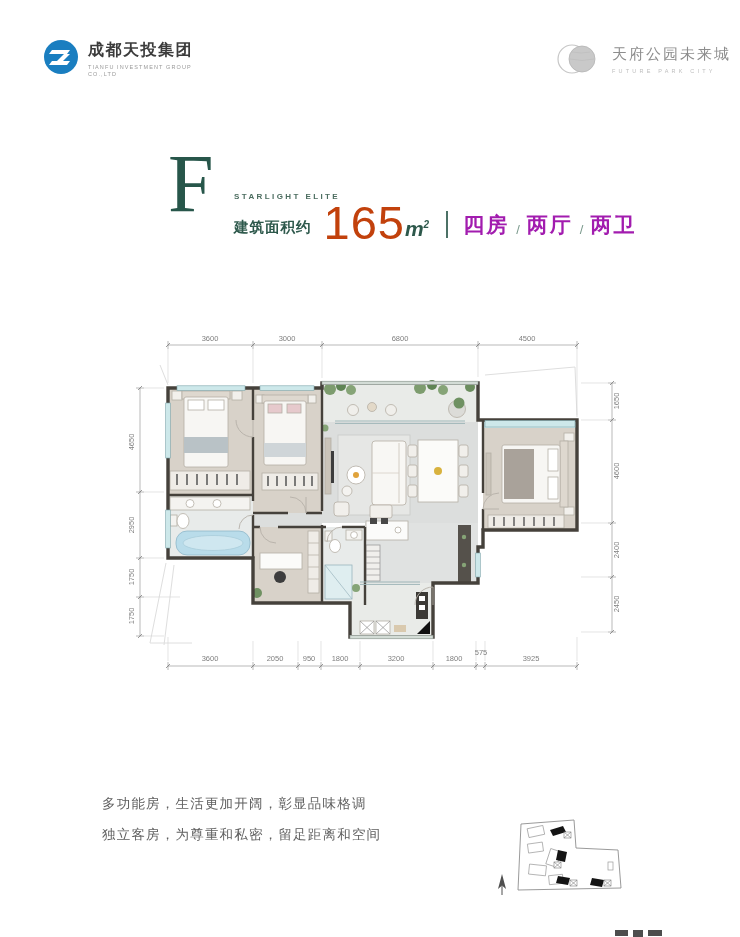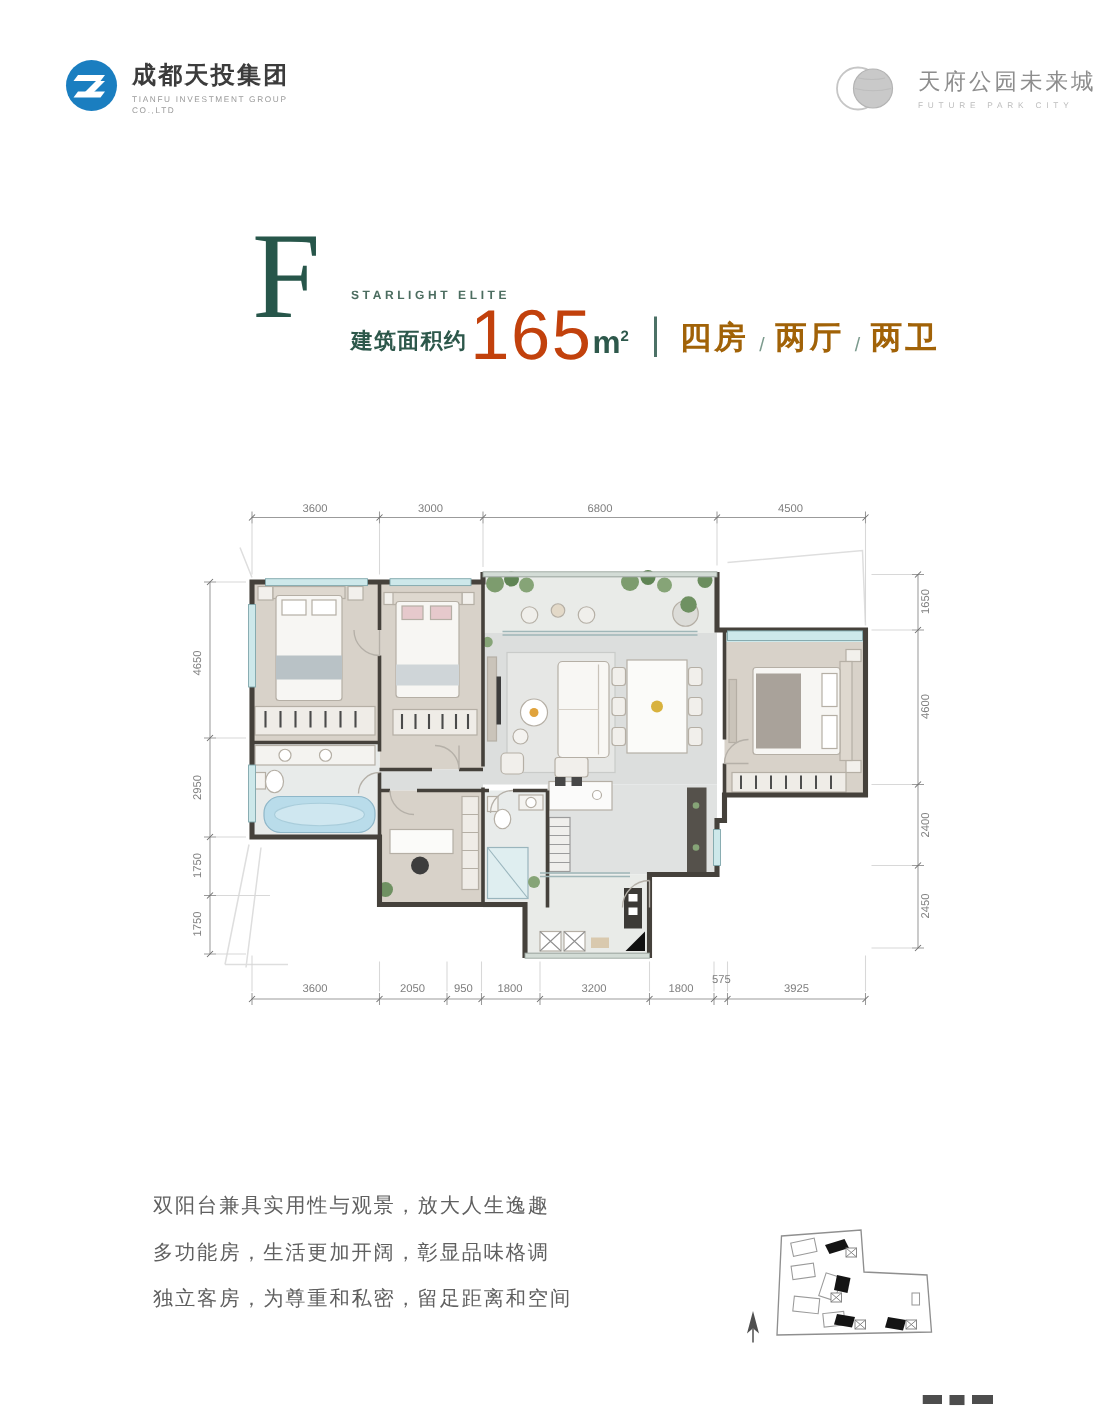--- a/index.html
+++ b/index.html
@@ -11,26 +11,26 @@
   .brand-left-name{font-size:16px;font-weight:bold;color:#3c3c3c;letter-spacing:1.5px;}
   .brand-left-sub{font-size:5.5px;color:#9a9a9a;letter-spacing:1.1px;margin-top:3px;}
   .brand-right-name{font-size:15px;color:#8d8d8d;letter-spacing:2px;}
   .brand-right-sub{font-size:5.5px;color:#bdbdbd;letter-spacing:3.2px;margin-top:4px;}
 
   
   .f-letter{font-family:"Liberation Serif","DejaVu Serif",serif;font-size:82px;line-height:64px;
             color:#27564a;font-weight:500;}
   .tagline{font-size:8px;letter-spacing:2.4px;color:#4c6d60;font-weight:bold;}
   .title-row{display:flex;align-items:flex-end;margin-top:4px;}
-  .area-label{font-size:14.5px;font-weight:bold;color:#2d584b;letter-spacing:1px;margin:0 2px 3px 0;}
+  .area-label{font-size:14.5px;font-weight:bold;color:#2d584b;letter-spacing:1px;margin:0 12px 3px 0;}
   .area-value{font-size:47px;line-height:35px;font-weight:500;color:#c2410c;letter-spacing:1px;}
-  .area-unit{font-size:21px;line-height:21px;font-weight:bold;color:#2d584b;margin-bottom:1px;}
+  .area-unit{font-size:21px;line-height:21px;font-weight:bold;color:#2d584b;margin-bottom:1px;font-style:italic;}
   .area-unit sup{font-size:10px;}
   .title-divider{width:2px;height:27px;background:#2d584b;opacity:.85;margin:0 15px 2px 17px;}
-  .room-token{font-size:21px;font-weight:bold;color:#a16207;letter-spacing:2px;margin-bottom:1px;}
+  .room-token{font-size:21px;font-weight:bold;color:#a21caf;letter-spacing:2px;margin-bottom:1px;}
   .room-slash{font-size:13px;color:#7b9a8d;margin:0 7px 3px 7px;}
 
   
   .desc-line{font-size:13.5px;color:#606060;letter-spacing:1.2px;line-height:31px;white-space:nowrap;}
 
   
   .frag{display:inline-block;background:#4d4d4d;vertical-align:top;margin-right:5px;}
 
   svg text{font-family:"Liberation Sans",sans-serif;}
 </style>
@@ -303,21 +303,20 @@
       <text x="14" y="291" transform="rotate(-90 14 291)">1750</text>
 
       <text x="499" y="76" transform="rotate(-90 499 76)">1650</text>
       <text x="499" y="146" transform="rotate(-90 499 146)">4600</text>
       <text x="499" y="225" transform="rotate(-90 499 225)">2400</text>
       <text x="499" y="279" transform="rotate(-90 499 279)">2450</text>
     </g>
   </svg>
 
   <div class="abs" style="left:102px;top:788px;">
-    <div class="desc-line">双阳台兼具实用性与观景，放大人生逸趣</div>
     <div class="desc-line">多功能房，生活更加开阔，彰显品味格调</div>
     <div class="desc-line">独立客房，为尊重和私密，留足距离和空间</div>
   </div>
 
   <svg class="abs" style="left:488px;top:810px;" width="176" height="100" viewBox="0 0 176 100">
     <g>
       <path d="M14,64 L10,79 L14,75.5 L18,79 Z" fill="#4f4f4f"></path>
       <path d="M14,75.5 V85" stroke="#4f4f4f" stroke-width="1"></path>
     </g>
     <path d="M33,14 L86,10 L88,38 L130,40 L133,78 L30,80 Z" fill="none" stroke="#8f8f8f" stroke-width="0.9"></path>

